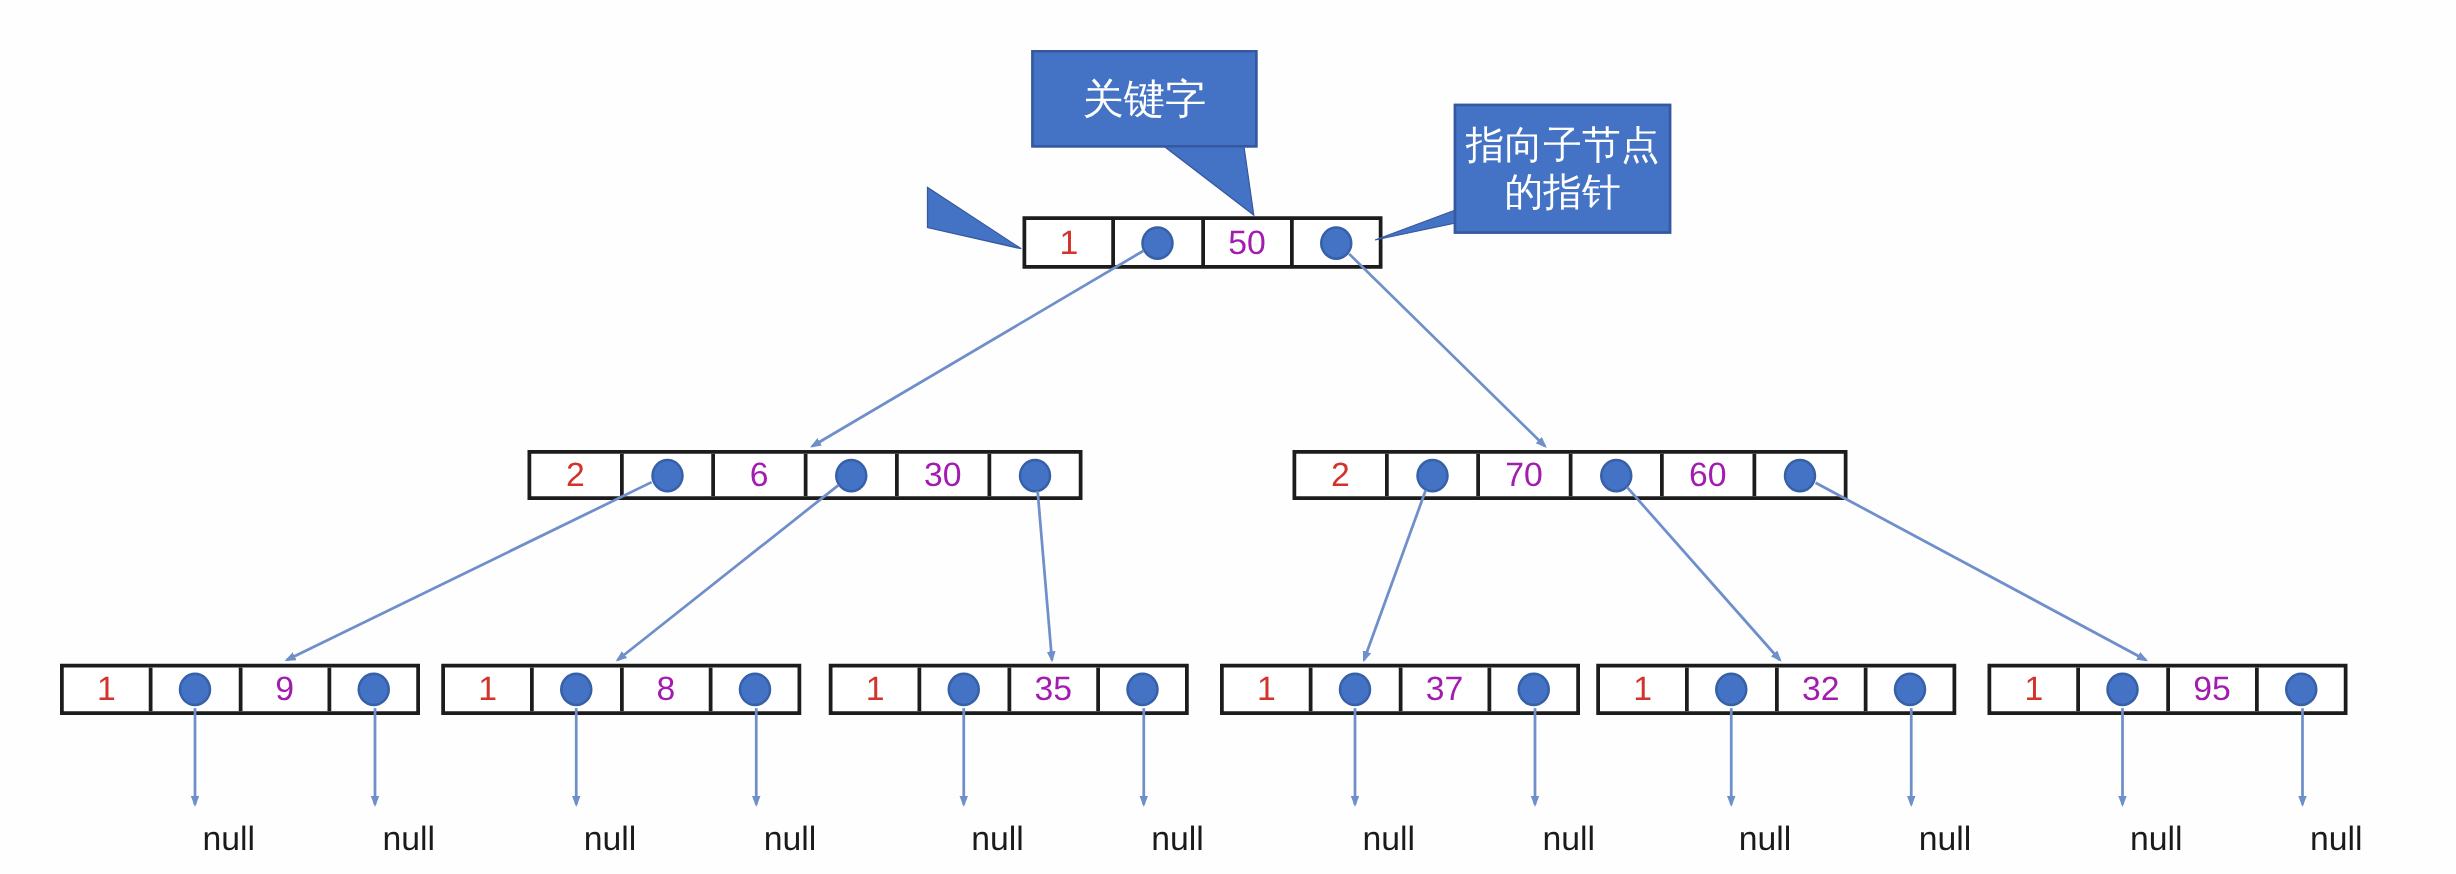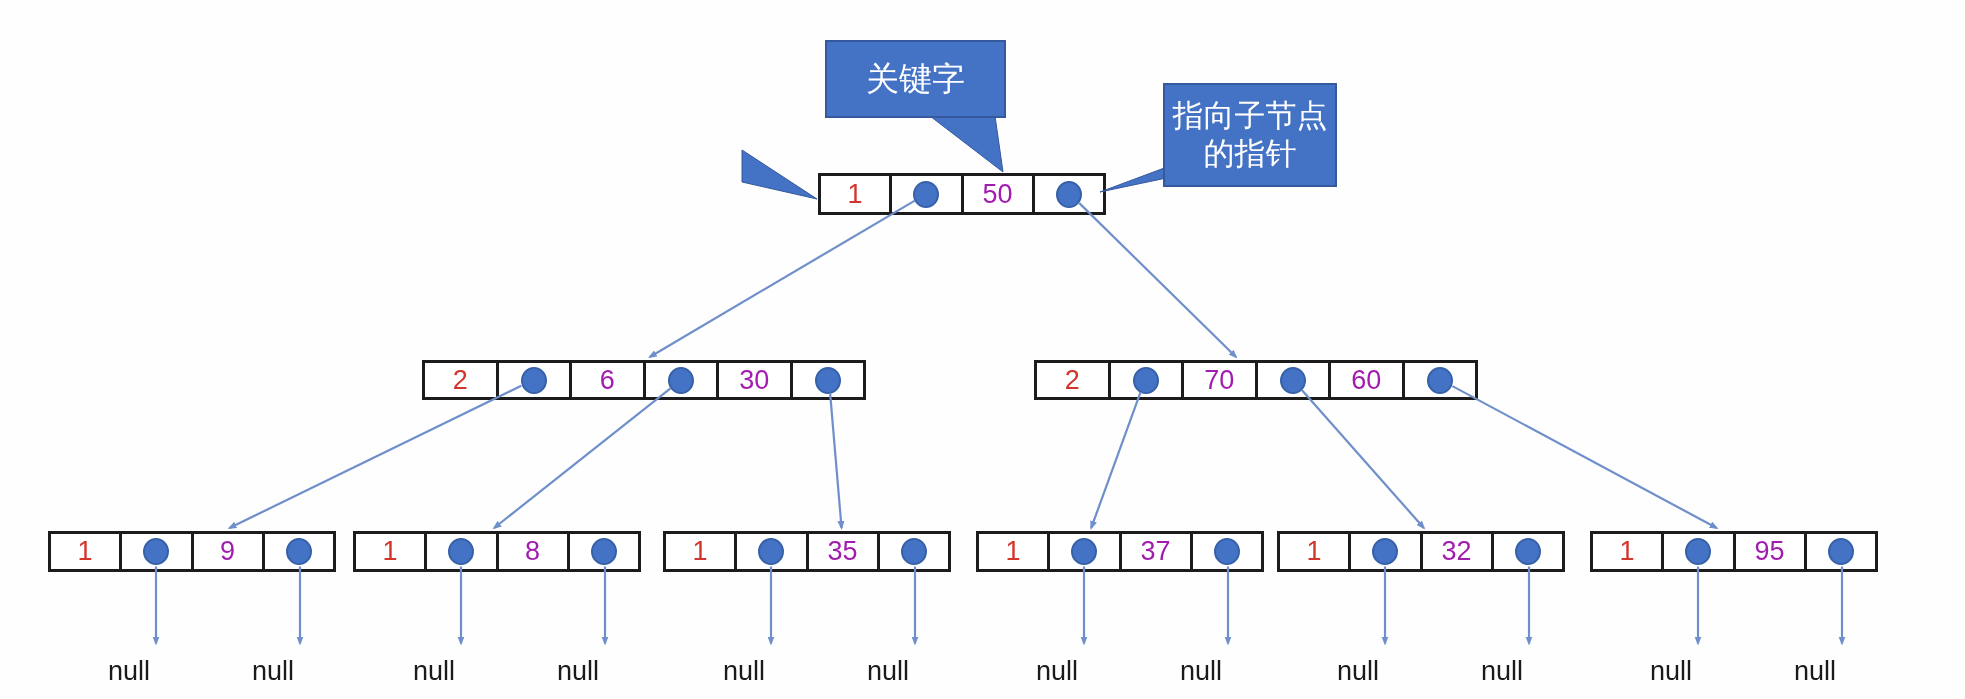--- a/index.html
+++ b/index.html
@@ -25,21 +25,21 @@
     border-right:3px solid var(--border,#1c1c1c);box-sizing:border-box;
     font-size:27px;color:#a21caf;
   }
   .cell:last-child{border-right:none;}
   .cell.count{color:var(--red,#d2342c);}
   .dot{
     width:26px;height:27px;border-radius:50%;box-sizing:border-box;
     background:var(--blue,#4472C4);border:2px solid #3660A8;
   }
   .null-label{
-    position:absolute;z-index:2;width:96px;text-align:left;
+    position:absolute;z-index:2;width:96px;text-align:right;
     font-size:27px;color:#1a1a1a;
   }
   #arrows{position:absolute;left:0;top:0;z-index:3;pointer-events:none;}
 </style>
 </head>
 <body>
 
 <div class="stage">
   <div class="callout" id="co-keyword">关键字</div>
   <div class="callout" id="co-pointer">指向子节点的指针</div>

